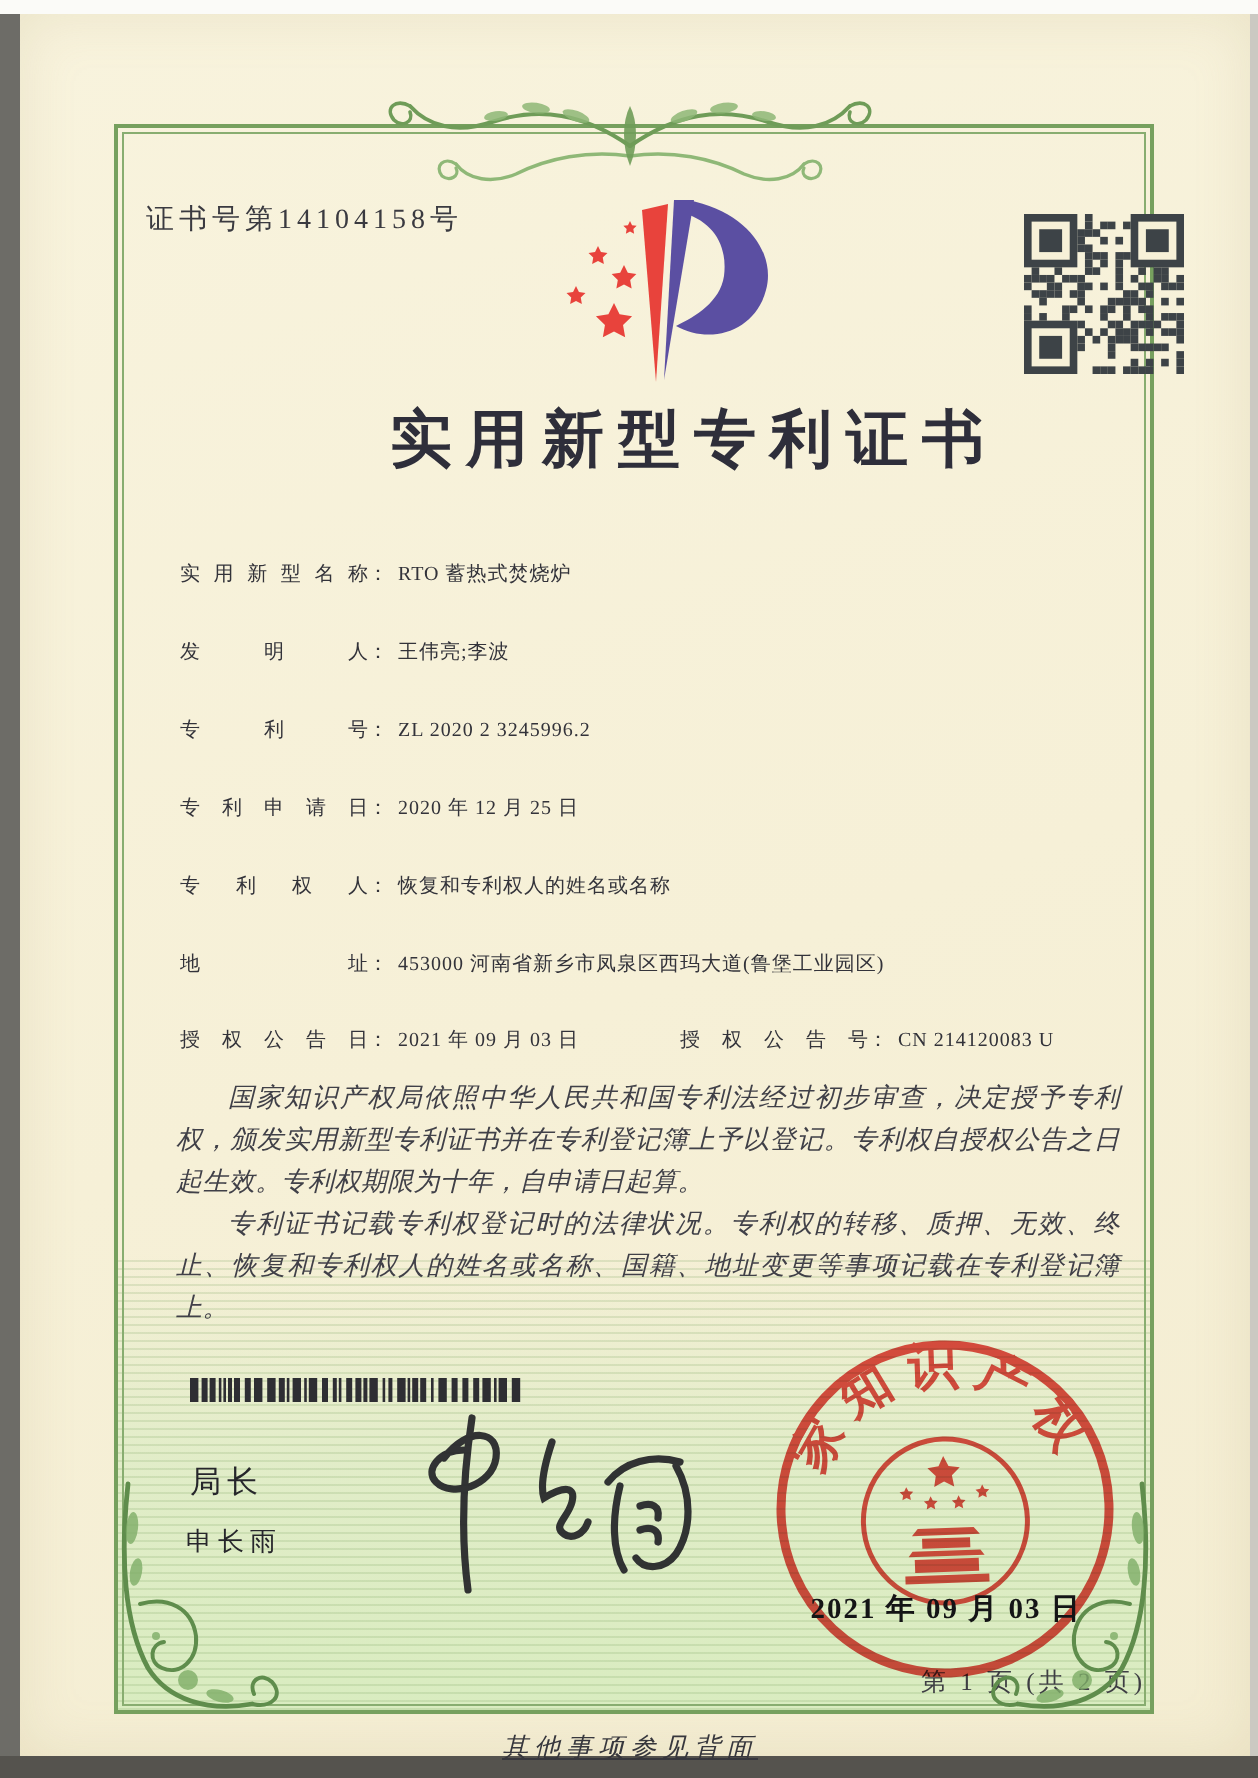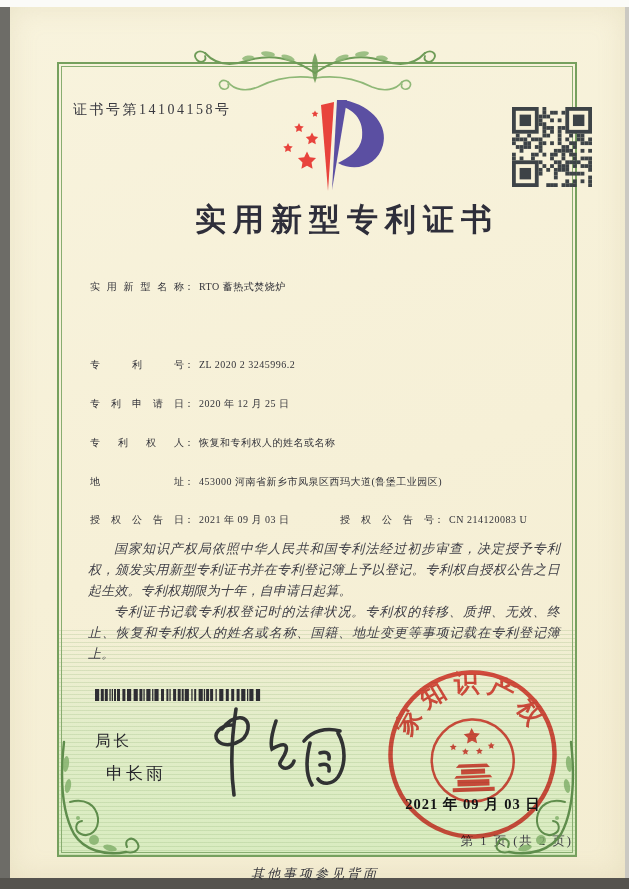--- a/index.html
+++ b/index.html
@@ -34,28 +34,28 @@
   .flabel{display:inline-block;width:94px;text-align:justify;text-align-last:justify;vertical-align:bottom;}
   .fcolon{display:inline-block;}
   .fvalue{margin-left:5px;letter-spacing:.5px;}
   .fcol2{position:absolute;left:250px;top:0;white-space:nowrap;}
 
   #paras{position:absolute;left:78px;top:531px;width:472px;font-size:13px;line-height:21px;
          color:#404048;font-style:italic;letter-spacing:.2px;}
   #paras p{margin:0;text-indent:2em;text-align:justify;}
 
   #signer-title{left:85px;top:724px;font-size:15.5px;letter-spacing:3px;color:#26262b;}
-  #signer-name{left:96px;top:755px;font-size:17px;letter-spacing:3px;color:#26262b;}
+  #signer-name{left:83px;top:755px;font-size:13px;letter-spacing:3px;color:#26262b;}
 
   #seal-date{position:absolute;left:368px;top:788px;width:190px;text-align:center;
              font-size:14.5px;font-weight:700;letter-spacing:1px;color:#141416;z-index:6;}
   #page-indicator{left:47px;top:826px;width:516px;text-align:right;position:absolute;
                   font-size:12.5px;color:#3e3e44;letter-spacing:2px;}
   #back-note{left:47px;top:858px;width:516px;text-align:center;position:absolute;
-             font-size:13px;color:#37373d;letter-spacing:3px;font-style:italic;}
+             font-size:13px;color:#37373d;letter-spacing:3px;font-style:italic;text-decoration:underline;}
 
   svg{position:absolute;overflow:visible;}
   #logo-svg{left:258px;top:84px;}
   #qr-svg{left:502px;top:100px;}
   #flourish-svg{left:180px;top:36px;}
   #barcode-svg{left:85px;top:682px;}
   #signature-svg{left:182px;top:692px;z-index:5;}
   #seal-svg{left:370px;top:655px;z-index:4;mix-blend-mode:multiply;}
   #corner-left-svg{left:44px;top:733px;z-index:3;}
   #corner-right-svg{left:466px;top:733px;z-index:3;}
@@ -271,20 +271,23 @@
         <rect x="76.19047619047619" y="76.19047619047619" width="3.8095238095238093" height="3.8095238095238093" fill="#3d4347"></rect>
       </g>
   </svg>
 
   <div class="txt" id="title">实用新型专利证书</div>
 
   <div id="fields">
     <div class="frow" style="top:0">
       <span class="flabel">实用新型名称</span><span class="fcolon">：</span><span class="fvalue">RTO 蓄热式焚烧炉</span>
     </div>
+    <div class="frow" style="top:39px">
+      <span class="flabel">发明人</span><span class="fcolon">：</span><span class="fvalue">王伟亮;李波</span>
+    </div>
     <div class="frow" style="top:78px">
       <span class="flabel">专利号</span><span class="fcolon">：</span><span class="fvalue">ZL 2020 2 3245996.2</span>
     </div>
     <div class="frow" style="top:117px">
       <span class="flabel">专利申请日</span><span class="fcolon">：</span><span class="fvalue">2020 年 12 月 25 日</span>
     </div>
     <div class="frow" style="top:156px">
       <span class="flabel">专利权人</span><span class="fcolon">：</span><span class="fvalue">恢复和专利权人的姓名或名称</span>
     </div>
     <div class="frow" style="top:195px">

